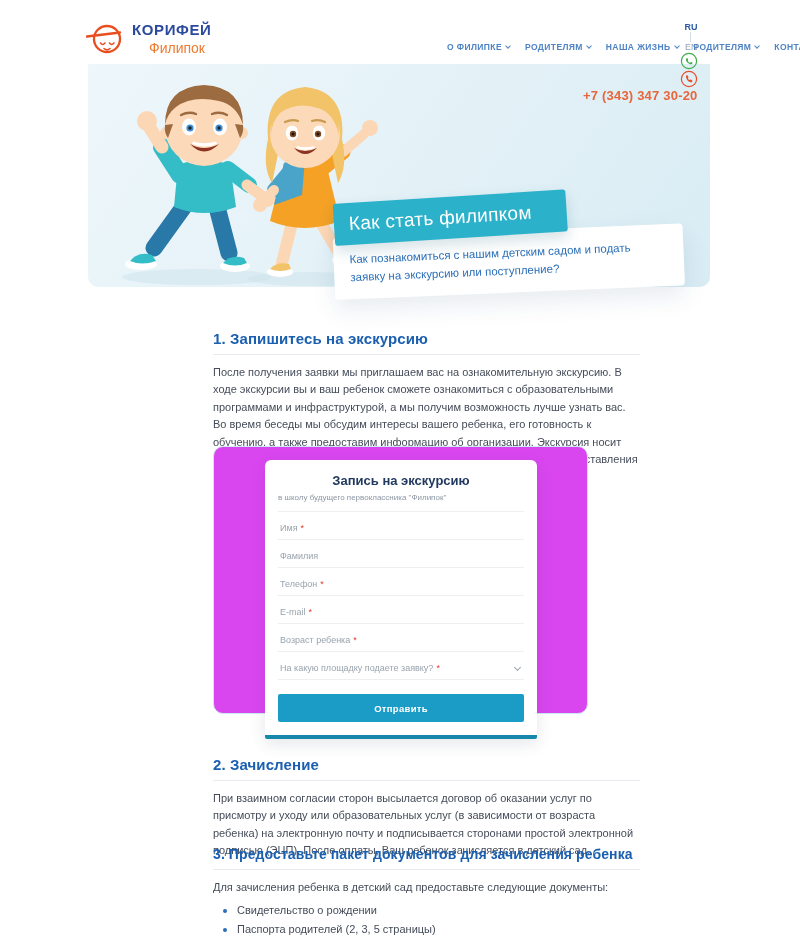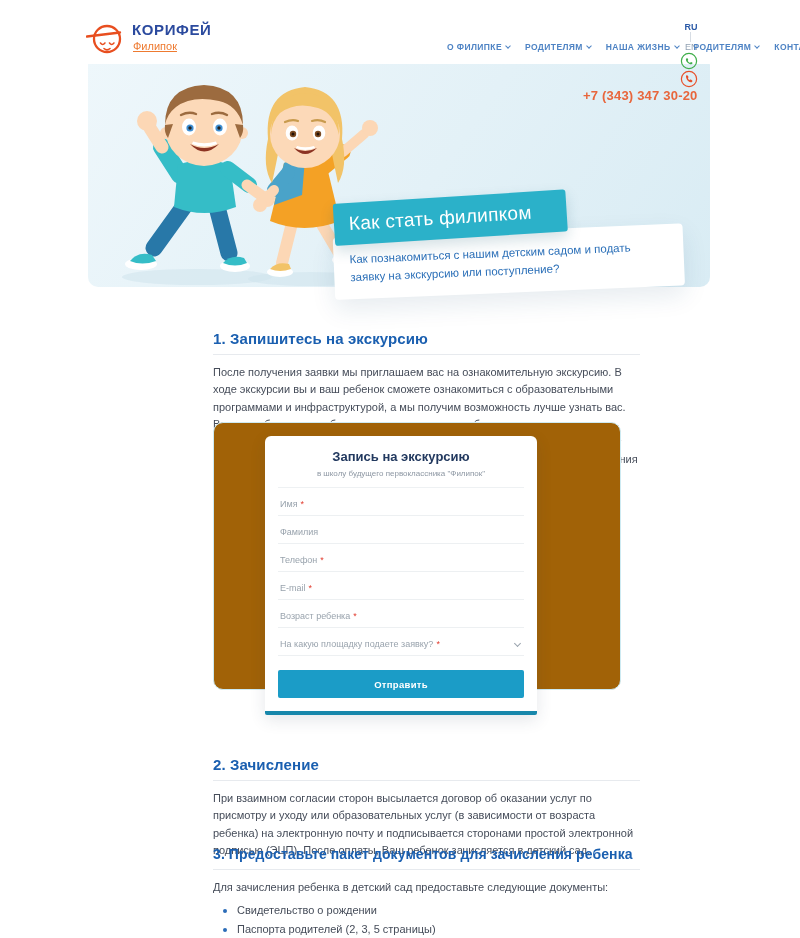--- a/index.html
+++ b/index.html
@@ -5,21 +5,21 @@
   * { margin:0; padding:0; box-sizing:border-box; }
   html,body { width:800px; height:938px; background:#fdfdfd; overflow:hidden;
     font-family:"Liberation Sans","DejaVu Sans",sans-serif; }
   .page { position:relative; width:800px; height:938px; background:#fff; }
 
   
   .header { position:absolute; top:9px; left:0; width:800px; height:55px; background:#fff; z-index:5; }
   .logo { position:absolute; left:86px; top:8px; display:flex; align-items:flex-start; cursor:pointer; }
   .logo-text { margin-left:6px; padding-top:4px; }
   .logo-title { font-size:15px; font-weight:bold; color:#2b4a9e; letter-spacing:.6px; }
-  .logo-sub { font-size:11px; color:#ee7a30; margin-top:2px; margin-left:1px;text-decoration:underline; }
+  .logo-sub { font-size:14px; color:#ee7a30; margin-top:2px; margin-left:17px; }
 
   .hdr-right { position:absolute; left:576px; top:13px; display:flex; align-items:flex-end;flex-direction:column; }
   .lang { font-size:9px; font-weight:bold; }
   .lang-ru { color:#2b5aa7; cursor:pointer; }
   .lang-sep { width:1px; height:10px; background:#d7dde4; margin:0 7px; }
   .lang-en { color:#93a3b4; font-weight:normal; cursor:pointer; }
   .hdr-ico { margin-left:11px; cursor:pointer; display:block; }
   .hdr-phone { margin-left:7px; font-size:13px; color:#e8663c; font-weight:bold; letter-spacing:.2px; cursor:pointer; }
 
   .nav { position:absolute; left:447px; top:33px; display:flex; align-items:center; gap:15px; }
@@ -51,27 +51,27 @@
   #sec-tour { top:330px; }
   #sec-enroll { top:756px; }
   #sec-docs { top:846px; }
   #sec-docs .sec-h { font-size:14px; }
   .doc-list { margin-top:8px; list-style:none; }
   .doc-list li { position:relative; padding-left:24px; font-size:11px; color:#454c59; margin-top:7px; }
   .doc-list li::before { content:""; position:absolute; left:10px; top:5px; width:4px; height:4px;
     border-radius:50%; background:#2b6cb8; }
 
   
-  .form-outer { position:absolute; left:213px; top:422px; width:408px; height:268px;
-    background:#a16207; border:1px solid #cdeaf2; border-radius:10px; z-index:2; }
+  .form-outer { position:absolute; left:213px; top:446px; width:375px; height:268px;
+    background:#d946ef; border:1px solid #cdeaf2; border-radius:10px; z-index:2; }
   .form-card { position:absolute; left:51px; top:13px; width:272px; background:#fff;
     border-radius:6px 6px 2px 2px; box-shadow:0 5px 16px rgba(40,60,80,.12);
     border-bottom:4px solid #1787ab; padding:13px 13px 13px 13px; }
   .form-title { text-align:center; font-size:13px; font-weight:bold; color:#22395f; }
-  .form-sub { text-align:center; font-size:8px; color:#8d97a3; margin-top:5px; padding-bottom:9px;
+  .form-sub { text-align:left; font-size:8px; color:#8d97a3; margin-top:5px; padding-bottom:9px;
     border-bottom:1px solid #eef1f3; }
   .f-row { display:flex; align-items:center; border-bottom:1px solid #edf0f2;
     padding:11px 2px 6px 2px; font-size:9px; color:#99a3ad; cursor:text; }
   .f-row .req { color:#e23b2e; margin-left:3px; }
   .f-row.select { cursor:pointer; }
   .f-row.select .spacer { flex:1; }
   .sel-chev { width:5px; height:5px; border-right:1.3px solid #9aa4ae; border-bottom:1.3px solid #9aa4ae;
     transform:rotate(45deg); margin-right:2px; margin-top:-2px; }
   .submit-btn { display:block; width:100%; margin-top:14px; background:#1b9cc7; color:#fff;
     border:none; border-radius:2px; padding:9px 0 8px 0; font-size:9.5px; font-weight:bold;

